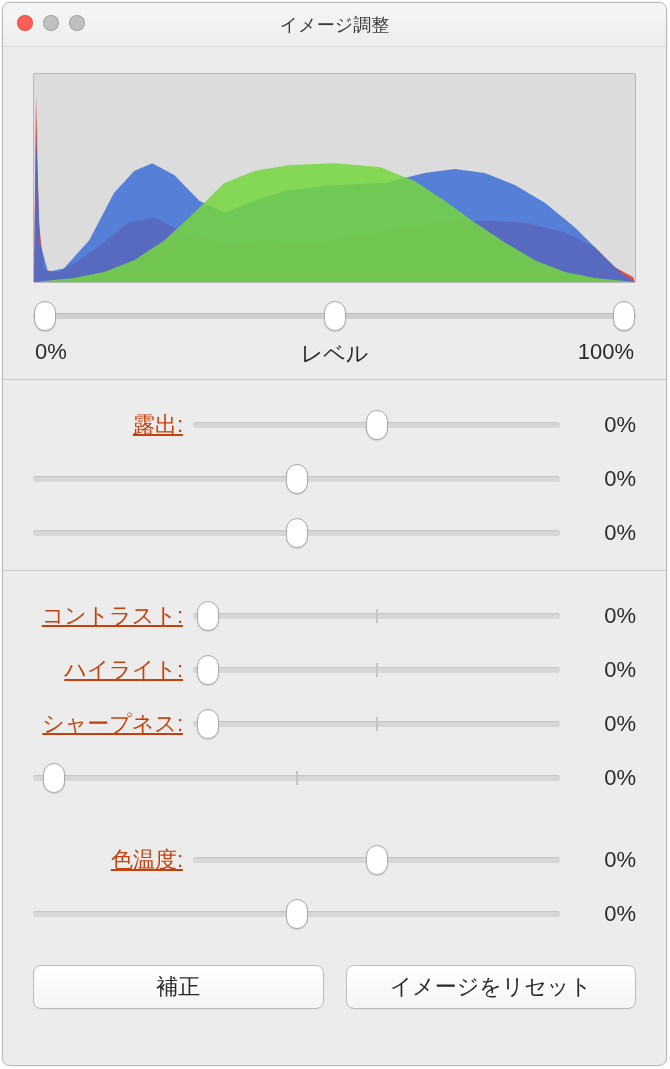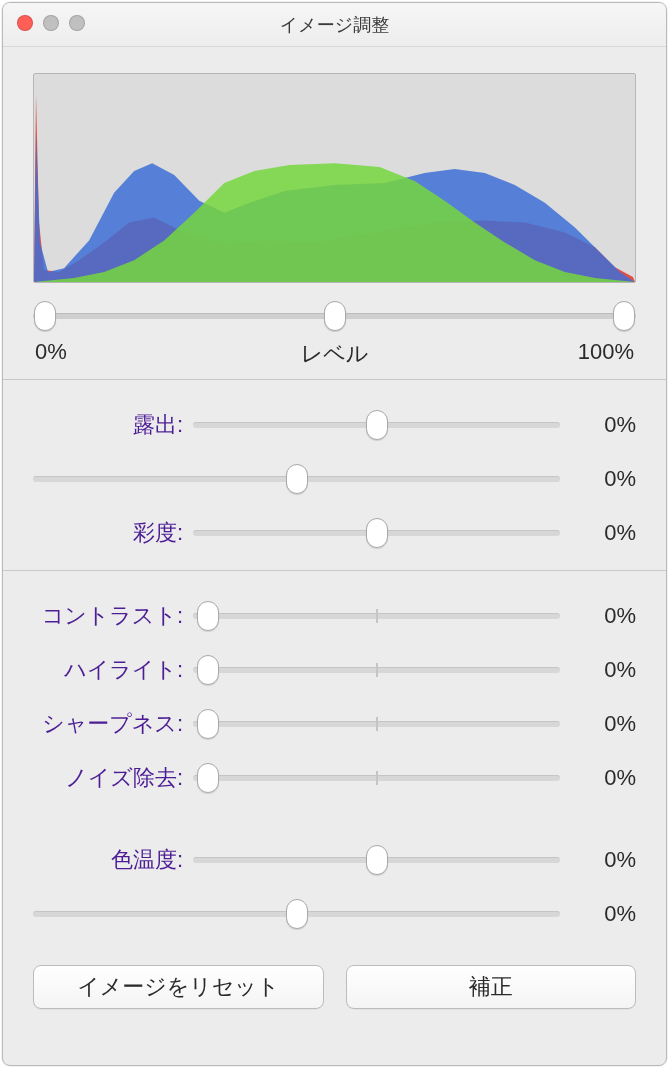--- a/index.html
+++ b/index.html
@@ -93,22 +93,22 @@
   .levels-label-row { position:relative; height:30px; margin-top:8px; }
 
   .divider { height:1px; background:#c9c9c9; }
 
   .sliders-block { padding: 18px 30px 10px 30px; }
   .slider-row {
     display:flex; align-items:center;
     height:54px;
   }
   .slider-label {
-    width:160px; text-align:right; font-size:22px; color:#4c1d95;
-    padding-right:10px; white-space:nowrap;
+    width:160px; text-align:right; font-size:22px; color:#c2410c;
+    padding-right:10px; white-space:nowrap;text-decoration:underline;
   }
   .slider-track-wrap {
     flex:1; position:relative; height:30px;
   }
   .slider-track {
     position:absolute; left:0; right:0; top:12px; height:6px;
     background:#d7d7d7; border-radius:3px;
     border-top:1px solid #c5c5c5;
   }
   .slider-tick {
@@ -193,21 +193,20 @@
             <div class="slider-value">0%</div>
           </div>
           <div class="slider-row">
             <div class="slider-track-wrap">
               <div class="slider-track"></div>
               <div class="slider-thumb" style="left: 50%;"></div>
             </div>
             <div class="slider-value">0%</div>
           </div>
           <div class="slider-row">
-            <div class="slider-label">彩度:</div>
             <div class="slider-track-wrap">
               <div class="slider-track"></div>
               <div class="slider-thumb" style="left: 50%;"></div>
             </div>
             <div class="slider-value">0%</div>
           </div>
         </div>
         <div class="divider"></div>
         <div class="sliders-block">
           <div class="slider-row">
@@ -231,21 +230,20 @@
           <div class="slider-row">
             <div class="slider-label">シャープネス:</div>
             <div class="slider-track-wrap">
               <div class="slider-track"></div>
               <div class="slider-tick"></div>
               <div class="slider-thumb" style="left: 4%;"></div>
             </div>
             <div class="slider-value">0%</div>
           </div>
           <div class="slider-row">
-            <div class="slider-label">ノイズ除去:</div>
             <div class="slider-track-wrap">
               <div class="slider-track"></div>
               <div class="slider-tick"></div>
               <div class="slider-thumb" style="left: 4%;"></div>
             </div>
             <div class="slider-value">0%</div>
           </div>
         </div>
         <div class="sliders-block">
           <div class="slider-row">
@@ -260,18 +258,18 @@
             <div class="slider-track-wrap">
               <div class="slider-track"></div>
               <div class="slider-thumb" style="left: 50%;"></div>
             </div>
             <div class="slider-value">0%</div>
           </div>
         </div>
       </div>
 
     <div class="button-row">
+      <button class="mac-btn">補正</button>
       <button class="mac-btn">イメージをリセット</button>
-      <button class="mac-btn">補正</button>
     </div>
 
   </div>
 </div>
 
 </body></html>

